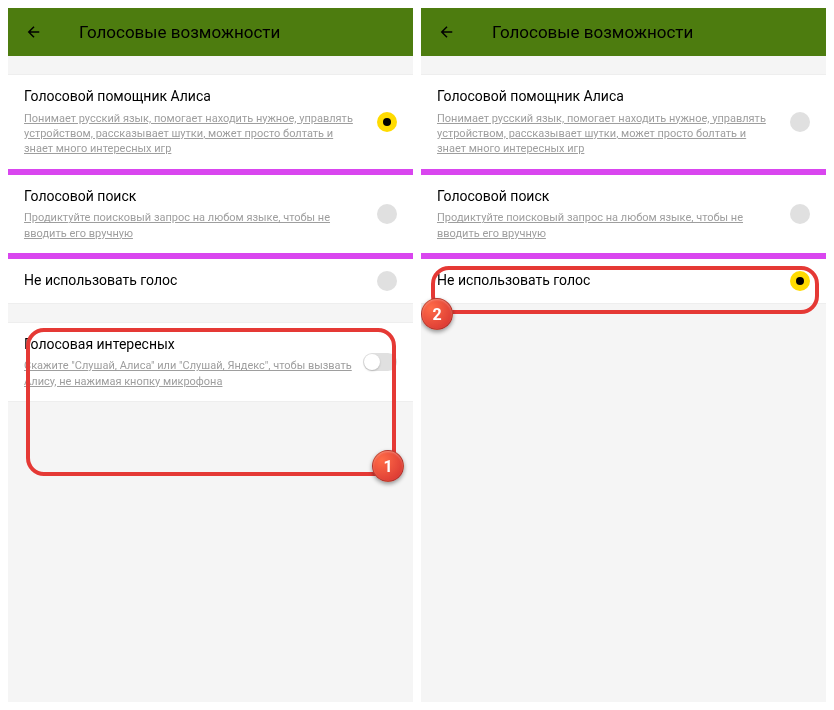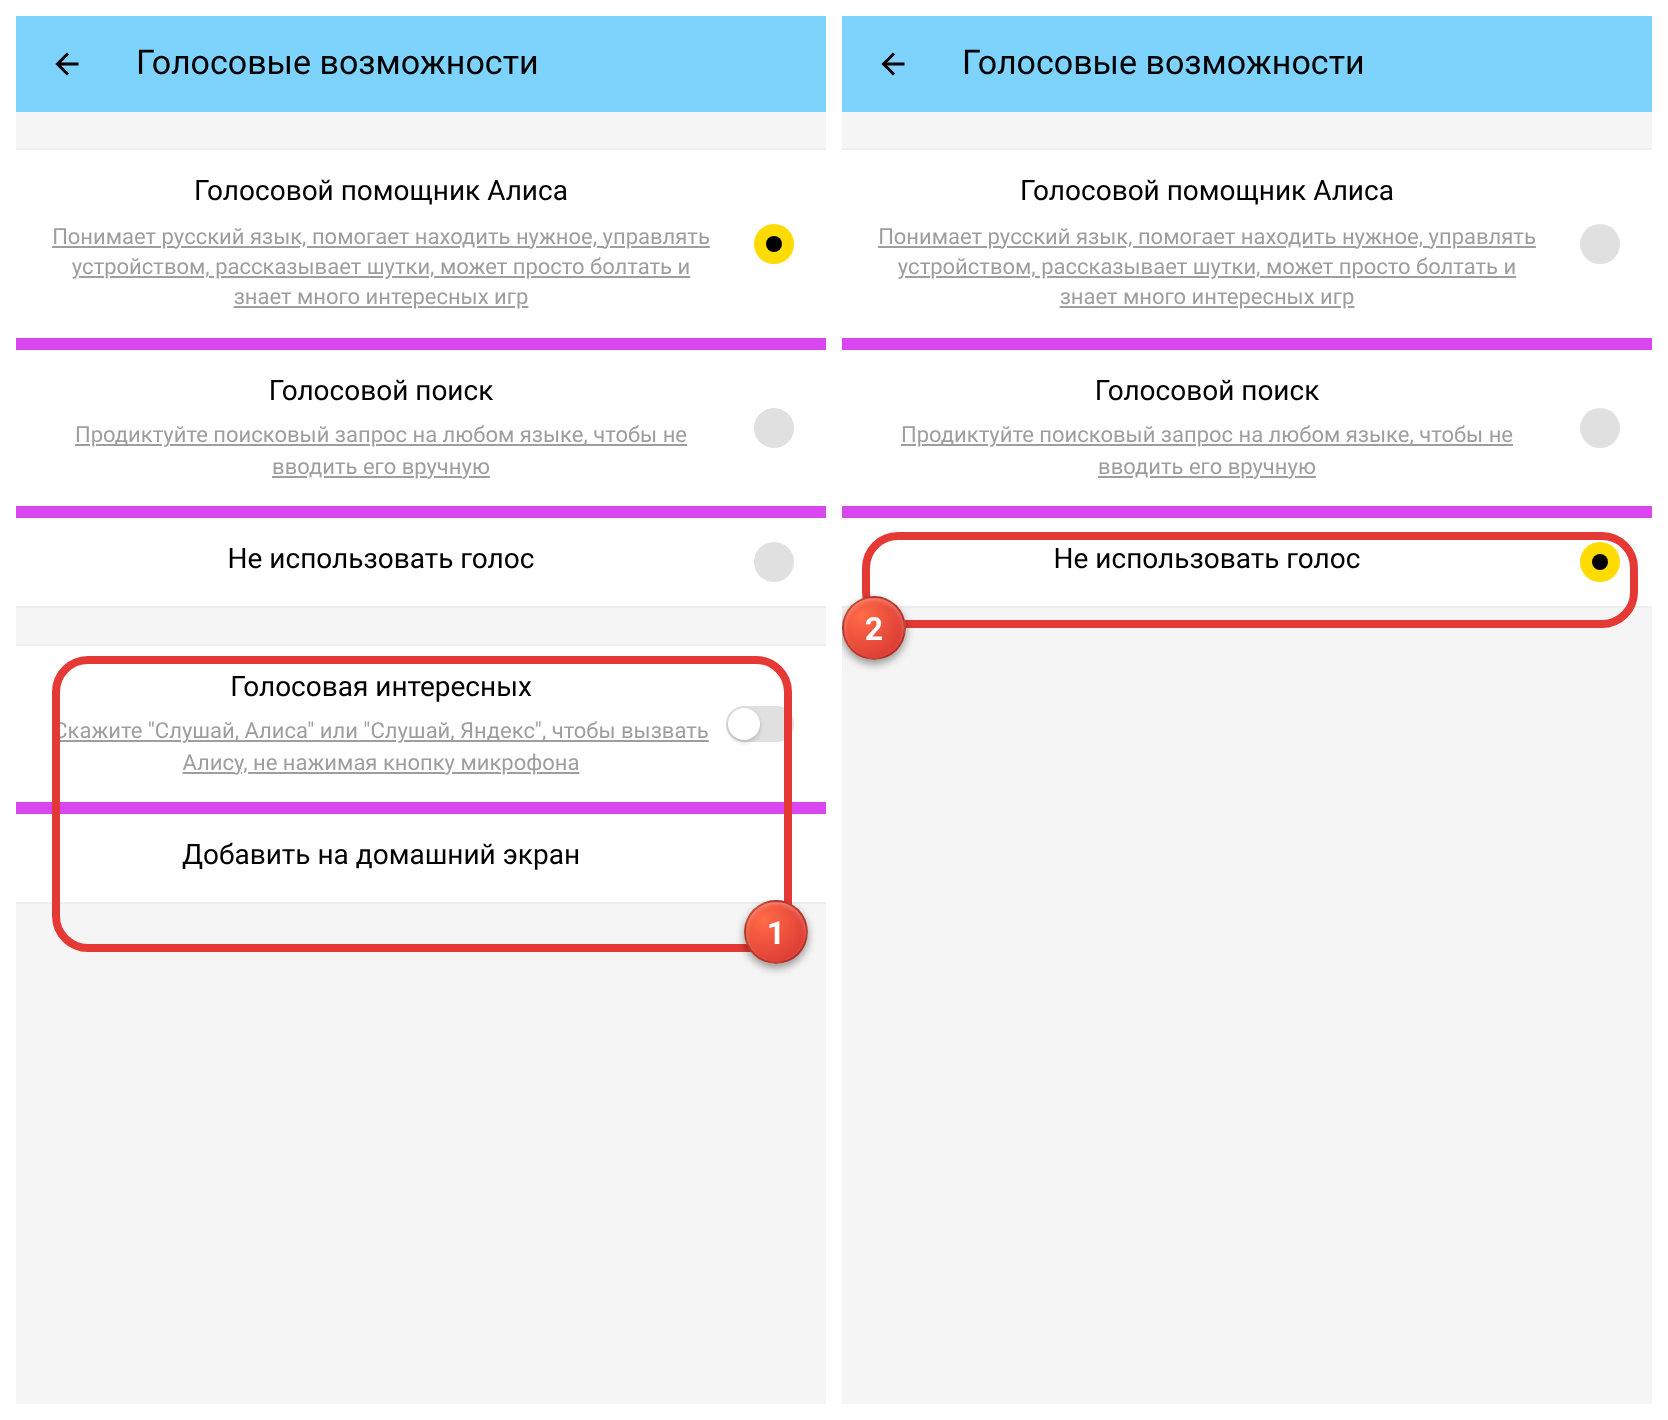--- a/index.html
+++ b/index.html
@@ -12,45 +12,44 @@
       gap: 8px;
       padding: 8px;
     }
     .screen {
       flex: 1;
       background: #f5f5f5;
       position: relative;
       overflow: hidden;
     }
     .header {
-      background: #7dd3fc;
+      background: #4d7c0f;
       display: flex;
       align-items: flex-end;
       padding: 14px 16px;
-      gap: 24px;
+      gap: 35px;
     }
     .back-arrow {
       width: 20px;
       height: 20px;
       display: flex;
       align-items: center;
       justify-content: center;
       cursor: pointer;
     }
     .back-arrow svg { width: 18px; height: 18px; }
     .header-title {
       font-size: 17px;
       color: #000;
     }
     .section {
       background: #fff;
       margin-top: 18px;
       border-top: 1px solid #eee;
       border-bottom: 1px solid #eee;
-      text-align: center;
     }
     .row {
       padding: 12px 16px;
       display: flex;
       align-items: flex-start;
       position: relative;
     }
     .row + .row { border-top: 6px solid #d946ef; }
     .row-content { flex: 1; padding-right: 40px; }
     .row-title {
@@ -168,25 +167,20 @@
   </div>
 
   <div class="section" style="position:relative;">
     <div class="row">
       <div class="row-content">
         <div class="row-title">Голосовая интересных</div>
         <div class="row-desc">Скажите "Слушай, Алиса" или "Слушай, Яндекс", чтобы вызвать Алису, не нажимая кнопку микрофона</div>
       </div>
       <div class="toggle"></div>
     </div>
-    <div class="row">
-      <div class="row-content">
-        <div class="row-title">Добавить на домашний экран</div>
-      </div>
-    </div>
   </div>
 
   <div class="highlight1" style="left:18px; top:320px; width:370px; height:148px;"></div>
   <div class="badge" style="left:364px; top:442px;">1</div>
 </div>
 
 <div class="screen">
   <div class="header">
     <div class="back-arrow">
       <svg viewBox="0 0 24 24" fill="none" stroke="#000" stroke-width="2">

